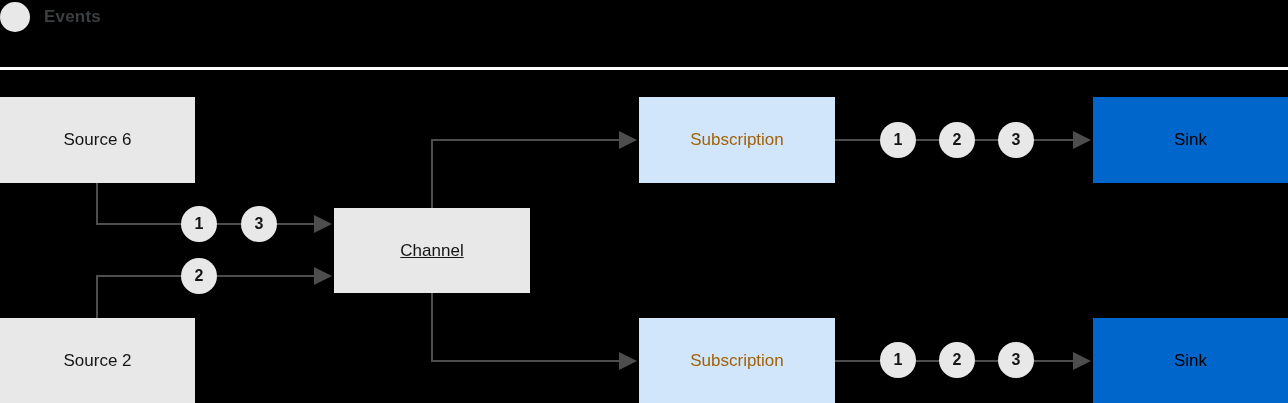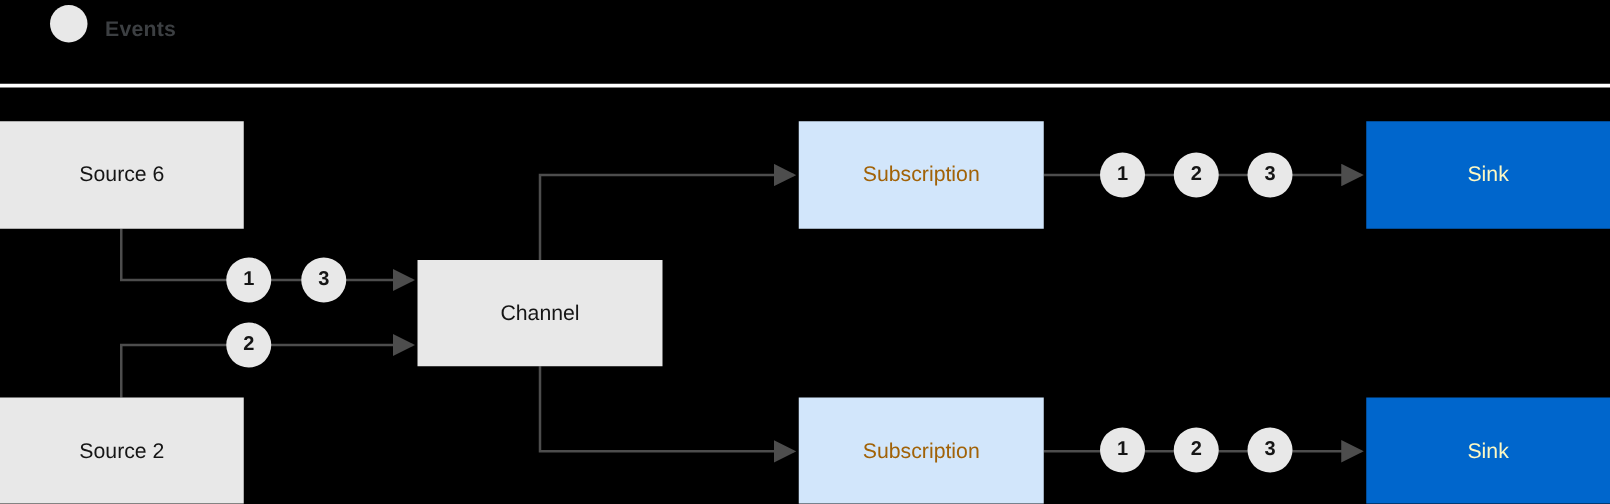--- a/index.html
+++ b/index.html
@@ -19,22 +19,21 @@
     left: 0; top: 0;
     width: 1288px;
     height: 403px;
   }
   .legend {
     position: absolute;
     left: 0px;
     top: 0px;
     height: 34px;
     display: flex;
-    align-items: flex-end;
-    margin-left: 40px;
+    align-items: center;
   }
   .legend-dot {
     width: 30px;
     height: 30px;
     border-radius: 50%;
     background: #e8e8e8;
     margin-left: 0px;
   }
   .legend-label {
     color: #3c3f42;
@@ -59,28 +58,29 @@
     font-size: 17px;
     box-sizing: border-box;
   }
   .node-source {
     background: #e8e8e8;
     color: #151515;
   }
   .node-channel {
     background: #e8e8e8;
     color: #151515;
+    text-decoration: underline;
   }
   .node-subscription {
     background: #d2e6fb;
     color: #a16207;
   }
   .node-sink {
     background: #0066cc;
-    color: #fef9c3;
+    color: #000000;
   }
   .evt {
     position: absolute;
     width: 36px;
     height: 36px;
     border-radius: 50%;
     background: #e8e8e8;
     color: #151515;
     font-size: 16px;
     font-weight: bold;

